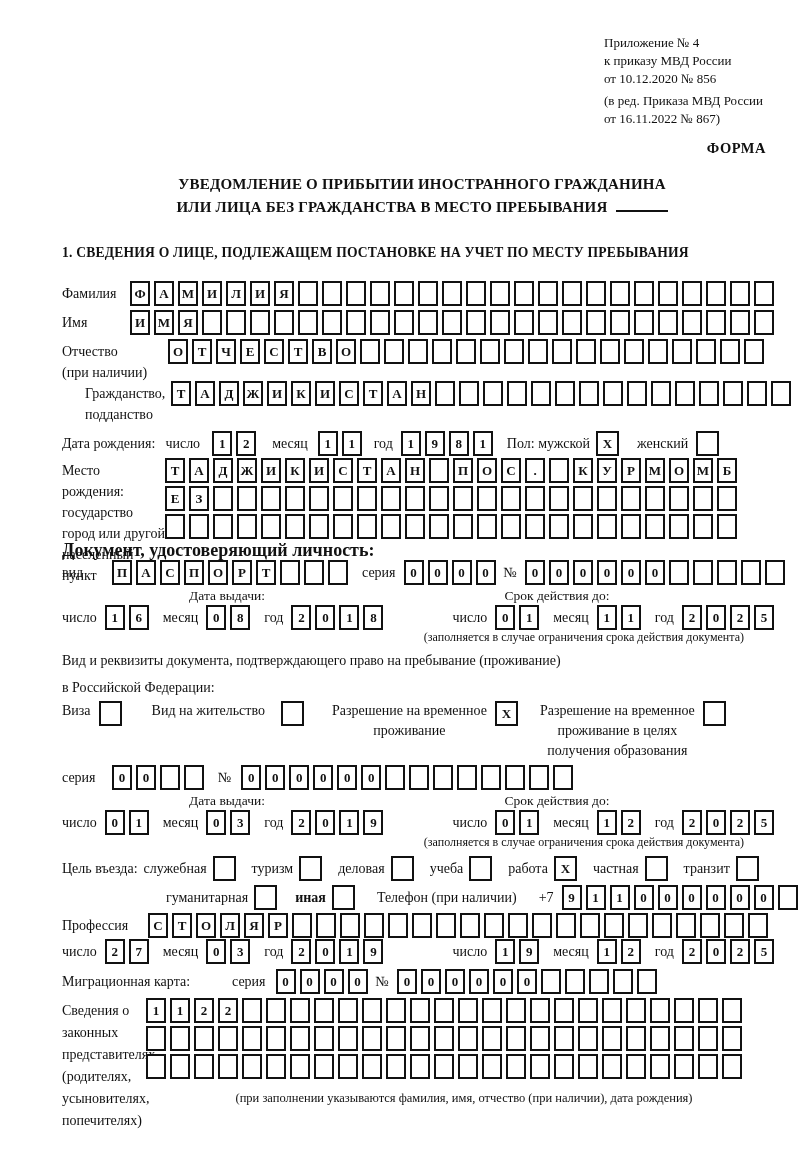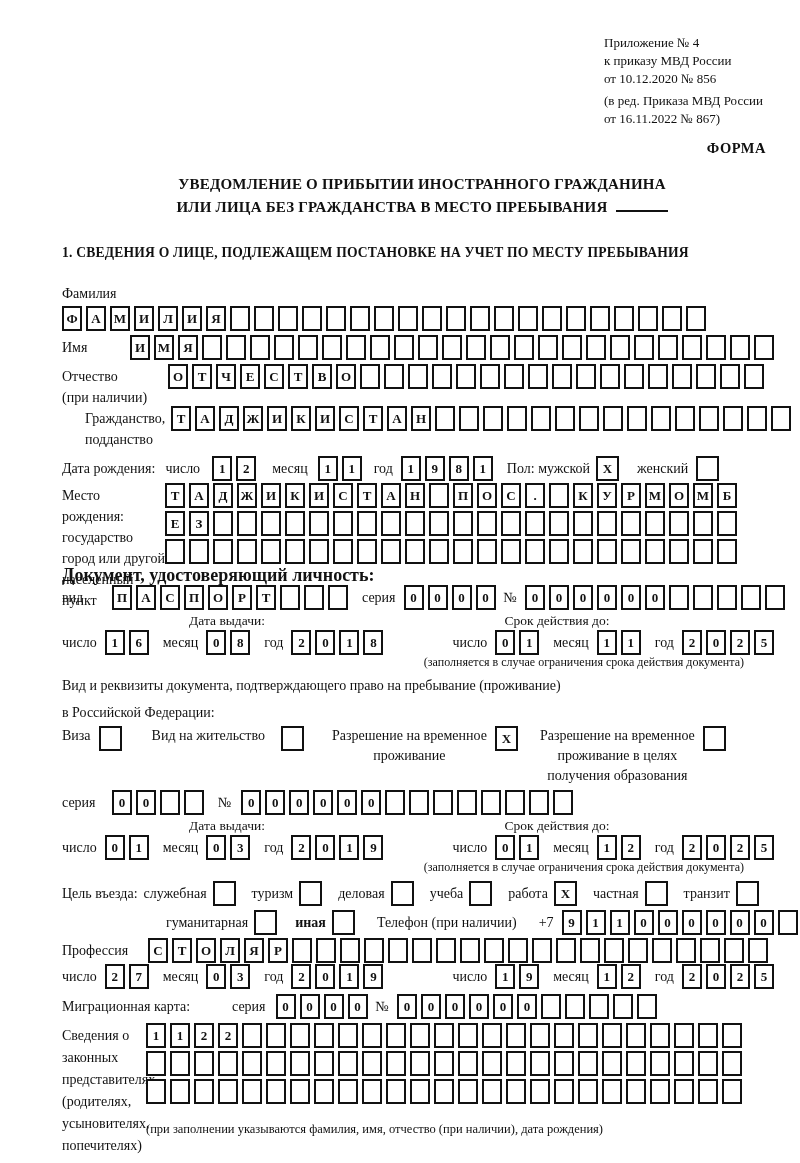--- a/index.html
+++ b/index.html
@@ -53,21 +53,21 @@
   .centered-bold { text-align:left; font-weight:bold; font-size:18px; height:16px; line-height:16px; }
   .plain-line { font-size:14px; line-height:19px; }
   
   .optrow { margin-top:4px; }
   .opt { display:flex; align-items:flex-start; flex:none; }
   .opt .optlines { text-align:center; font-size:14px; line-height:20px; }
   .opt .cb { margin-left:8px; }
   
   .purp { display:flex; align-items:center; flex:none; margin-right:12px; }
   .purp .lbl { margin-right:6px; line-height:25px; }
-  .repnote { font-size:12.5px; margin-top:18px; }
+  .repnote { font-size:12.5px; text-align:center; margin-top:12px; }
 </style>
 </head>
 <body>
 
 <div class="page">
 
   <div class="appendix">
     <div>Приложение № 4</div>
     <div>к приказу МВД России</div>
     <div>от 10.12.2020 № 856</div>
@@ -79,21 +79,21 @@
 
   <div class="forma">ФОРМА</div>
 
   <div class="title">
     <div>УВЕДОМЛЕНИЕ О ПРИБЫТИИ ИНОСТРАННОГО ГРАЖДАНИНА</div>
     <div><span>ИЛИ ЛИЦА БЕЗ ГРАЖДАНСТВА В МЕСТО ПРЕБЫВАНИЯ</span><span class="title-underline"></span></div>
   </div>
 
   <div class="sec-heading">1. СВЕДЕНИЯ О ЛИЦЕ, ПОДЛЕЖАЩЕМ ПОСТАНОВКЕ НА УЧЕТ ПО МЕСТУ ПРЕБЫВАНИЯ</div>
 
-  <div class="row" style="margin-top:18px;flex-direction:column;">
+  <div class="row" style="margin-top:18px;">
     <span class="lbl lw-name">Фамилия</span>
     <div class="cells">
         <span class="cell">Ф</span>
         <span class="cell">А</span>
         <span class="cell">М</span>
         <span class="cell">И</span>
         <span class="cell">Л</span>
         <span class="cell">И</span>
         <span class="cell">Я</span>
         <span class="cell"></span>

